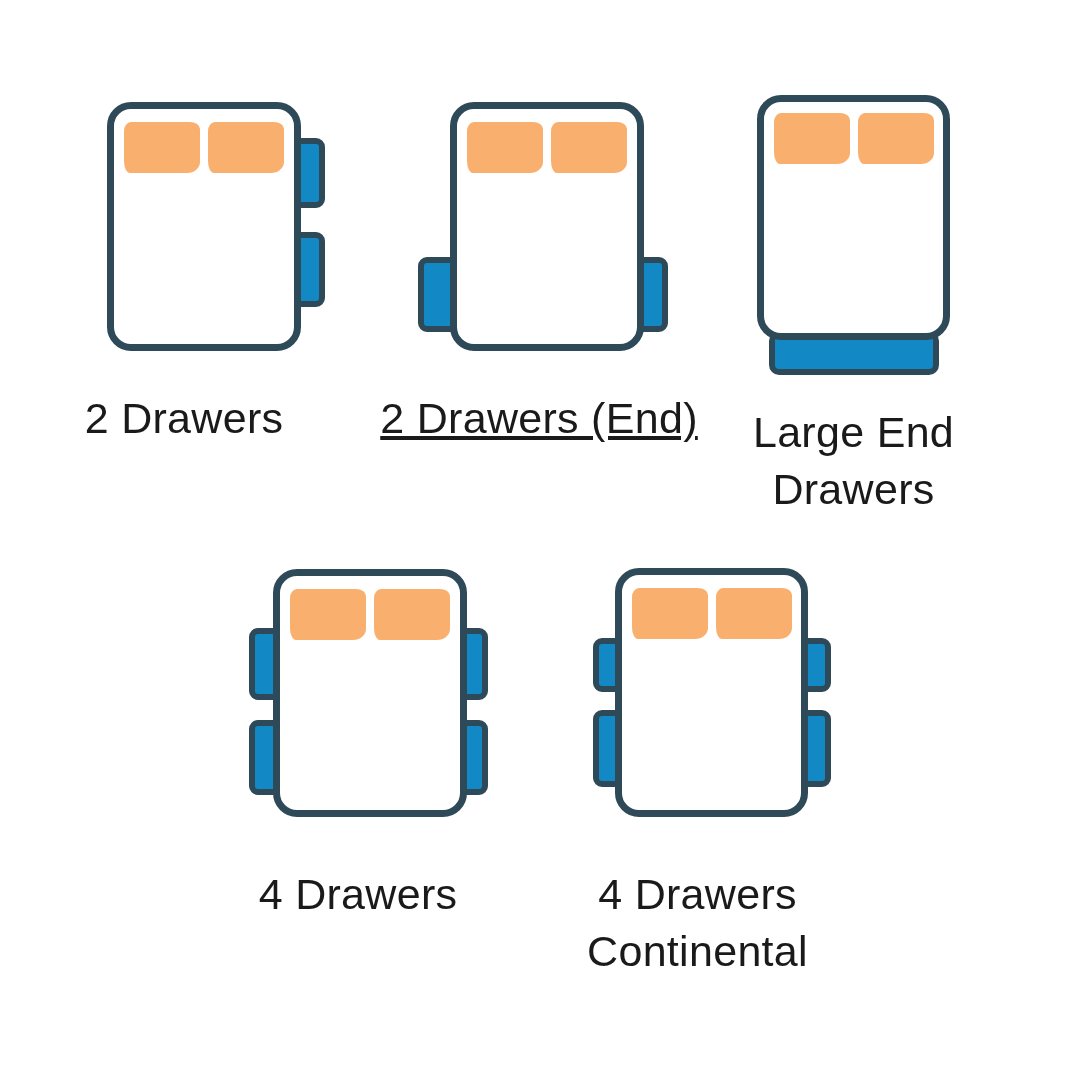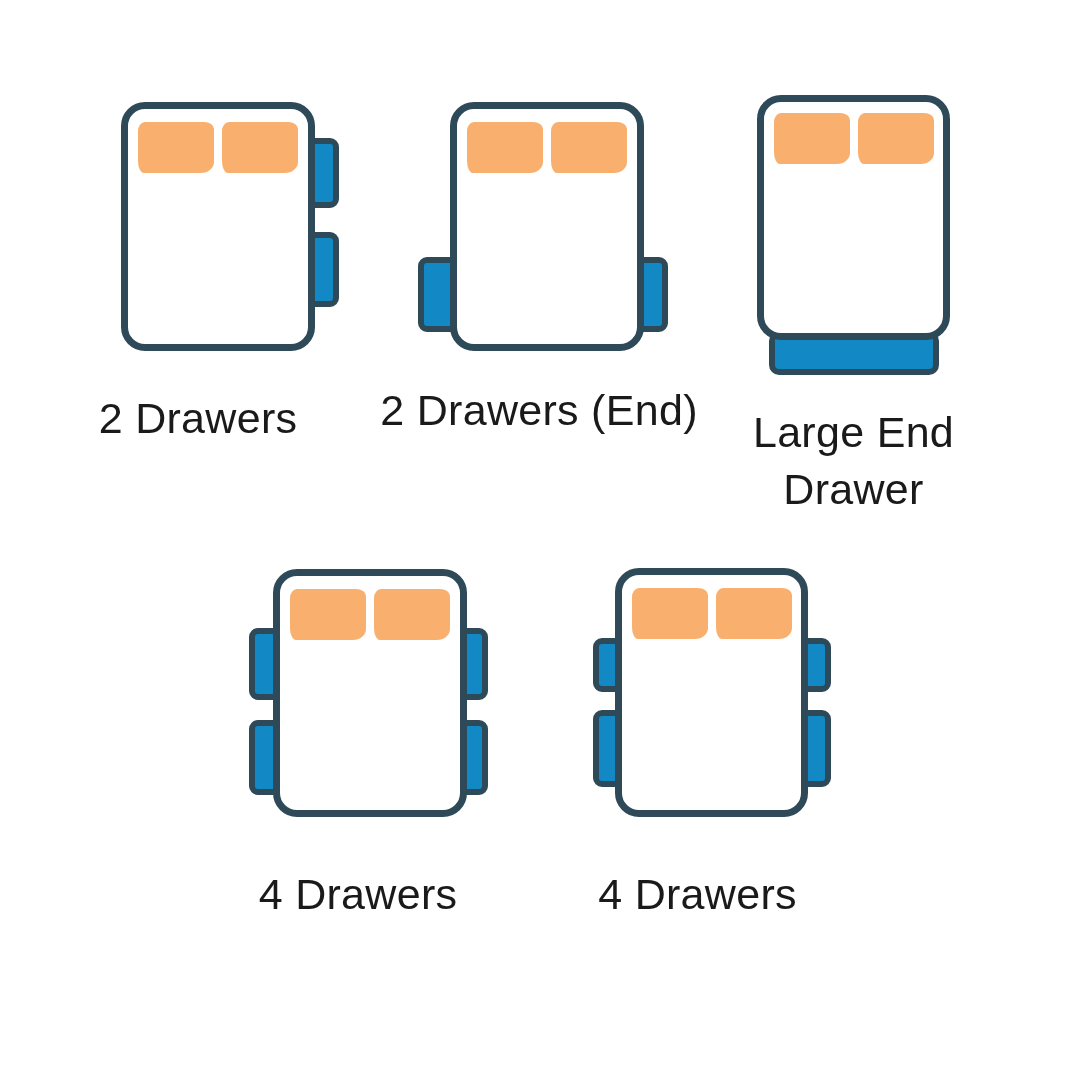--- a/index.html
+++ b/index.html
@@ -30,32 +30,32 @@
     border-radius:9px;z-index:1;box-sizing:border-box;
   }
   .label{
     position:absolute;left:50%;transform:translateX(-50%);
     text-align:center;font-size:43px;line-height:57px;
     color:var(--label-text,#1a1a1a);white-space:nowrap;z-index:4;
     letter-spacing:.3px;
   }
 
   
-  .fig1{left:121px;top:102px;}
+  .fig1{left:107px;top:102px;}
   .fig1 .bed{width:194px;height:249px;}
   .fig1 .d-r1{right:-24px;top:36px;width:46px;height:70px;}
   .fig1 .d-r2{right:-24px;top:130px;width:46px;height:75px;}
   .fig1 .label{top:288px;margin-left:-20px;}
 
   
   .fig2{left:450px;top:102px;}
   .fig2 .bed{width:194px;height:249px;}
   .fig2 .d-l1{left:-32px;top:155px;width:48px;height:75px;}
   .fig2 .d-r1{right:-24px;top:155px;width:46px;height:75px;}
-  .fig2 .label{top:280px;margin-left:-8px;}
+  .fig2 .label{top:288px;margin-left:-8px;text-decoration:underline;}
 
   
   .fig3{left:757px;top:95px;}
   .fig3 .bed{width:193px;height:245px;}
   .fig3 .pillow{top:18px;}
   .fig3 .d-end{left:12px;top:236px;width:170px;height:44px;border-radius:10px;}
   .fig3 .label{top:309px;}
 
   
   .fig4{left:273px;top:569px;}
@@ -111,21 +111,21 @@
 
   <div class="figure fig3">
     <div class="bed">
       <div class="drawer d-end"></div>
       <div class="bed-body"></div>
       <div class="pillow p-left"></div>
       <div class="pillow p-right"></div>
     </div>
     <div class="label">
       <div>Large End</div>
-      <div>Drawer</div>
+      <div>Drawers</div>
     </div>
   </div>
 
   <div class="figure fig4">
     <div class="bed">
       <div class="drawer d-l1"></div>
       <div class="drawer d-l2"></div>
       <div class="drawer d-r1"></div>
       <div class="drawer d-r2"></div>
       <div class="bed-body"></div>
@@ -142,16 +142,17 @@
       <div class="drawer d-l1"></div>
       <div class="drawer d-l2"></div>
       <div class="drawer d-r1"></div>
       <div class="drawer d-r2"></div>
       <div class="bed-body"></div>
       <div class="pillow p-left"></div>
       <div class="pillow p-right"></div>
     </div>
     <div class="label">
       <div>4 Drawers</div>
+      <div>Continental</div>
     </div>
   </div>
 
 </div>
 
 </body></html>

